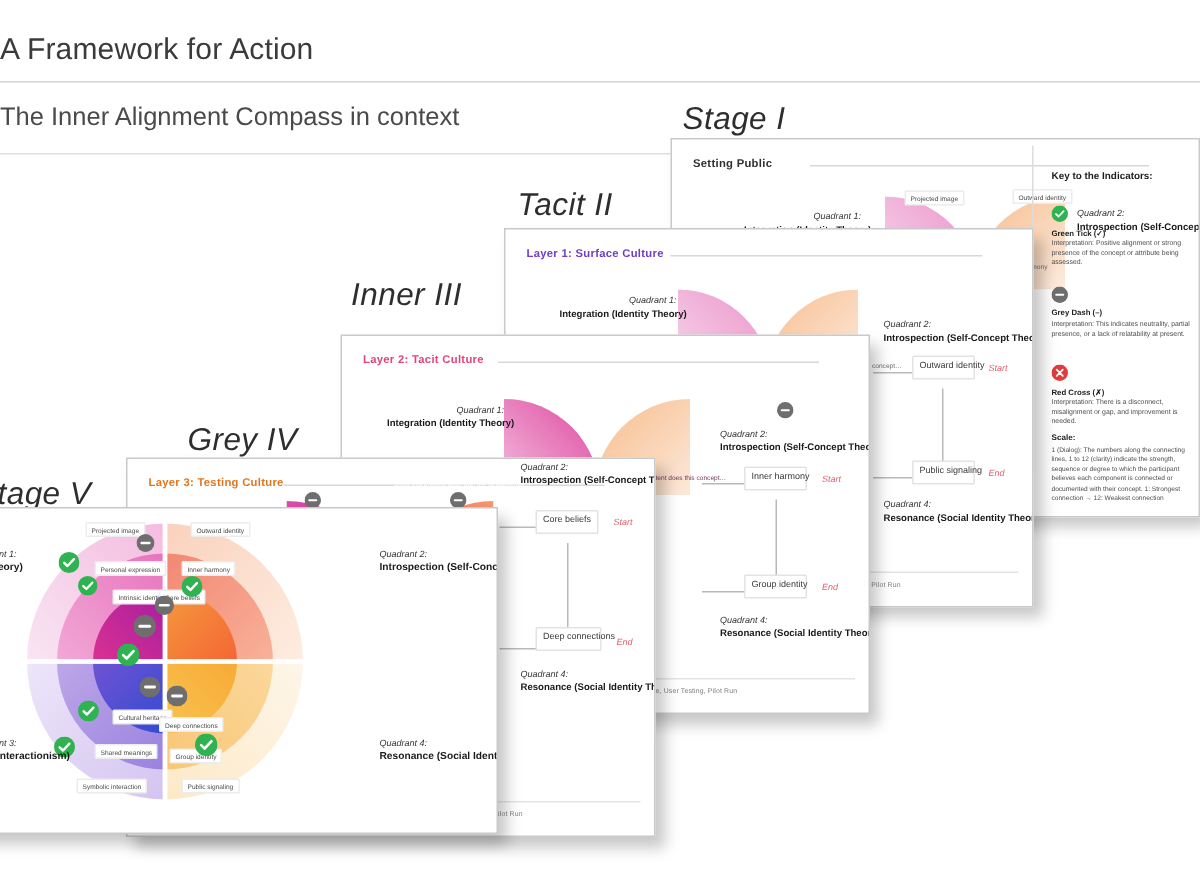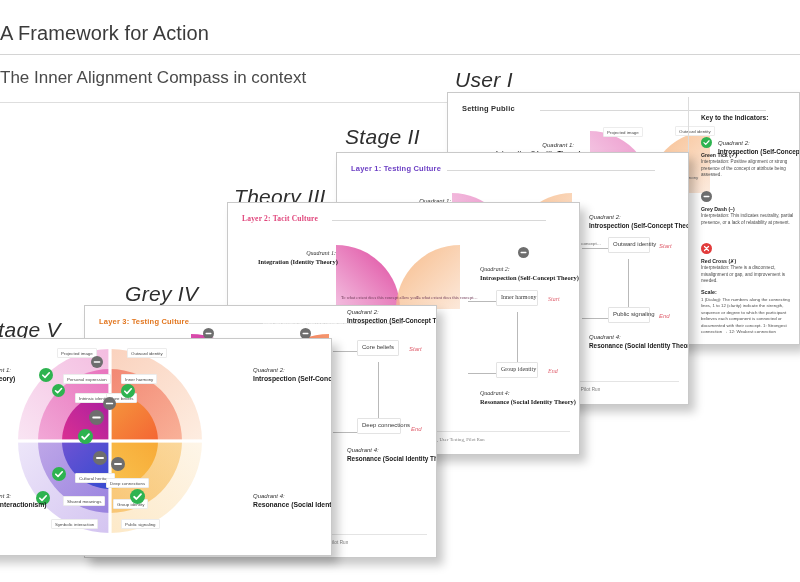--- a/index.html
+++ b/index.html
@@ -107,23 +107,23 @@
 </head>
 <body>
 
 <div id="heading-block">
   <div id="heading-title">A Framework for Action</div>
   <div id="heading-rule"></div>
   <div id="heading-sub">The Inner Alignment Compass in context</div>
   <div id="heading-rule2"></div>
 </div>
 
-<div class="stage-label" style="left:455px; top:68px;">User I</div>
-<div class="stage-label" style="left:345px; top:125px;">Stage II</div>
-<div class="stage-label" style="left:234px; top:185px;">Theory III</div>
+<div class="stage-label" style="left:455px; top:68px;">Stage I</div>
+<div class="stage-label" style="left:345px; top:125px;">Tacit II</div>
+<div class="stage-label" style="left:234px; top:185px;">Inner III</div>
 <div class="stage-label" style="left:125px; top:282px;">Grey IV</div>
 <div class="stage-label" style="left:-16px;  top:318px;">Stage V</div>
 
 <div class="panel" style="left:447px; top:92px; width:353px; height:253px;">
   <div class="panel-inner">
 
     <div class="layer-head" style="left:14px; top:11px; color:#2f2f2f;">Setting Public</div>
     <div class="layer-rule" style="left:92px; top:17px; width:226px;"></div>
 
     <div class="petal" style="left:142px; top:38px;">
@@ -197,21 +197,21 @@
     <div class="key-scale-body" style="left:253px; top:204px;">1 (Dialog): The numbers along the connecting lines, 1 to 12 (clarity) indicate the strength, sequence or degree to which the participant believes each component is connected or documented with their concept. 1: Strongest connection → 12: Weakest connection</div>
 
     <div class="footer-rule" style="left:12px; top:228px; width:222px;"></div>
     <div class="footer-note" style="left:154px; top:234px;">Ana Tanghere, User Testing, Pilot Run</div>
   </div>
 </div>
 
 <div class="panel" style="left:336px; top:152px; width:353px; height:253px;">
   <div class="panel-inner">
 
-    <div class="layer-head" style="left: 14px; top: 11px; color: rgb(108, 63, 196);">Layer 1: Testing Culture</div>
+    <div class="layer-head" style="left: 14px; top: 11px; color: rgb(108, 63, 196);">Layer 1: Surface Culture</div>
     <div class="layer-rule" style="left:110px; top:17px; width:208px;"></div>
 
     <div class="petal" style="left:115px; top:40px;">
       <svg width="62" height="62" viewBox="0 0 62 62">
         <defs>
             <linearGradient id="g2a" x1="0" y1="1" x2="1" y2="0">
           <stop offset="0" stop-color="#f6d3e9"></stop>
               <stop offset="1" stop-color="#e87fc0"></stop>
             </linearGradient>
           </defs>
@@ -253,21 +253,21 @@
     <div class="quad-label br" style="left:252px; top:180px; width:84px;">
       <i>Quadrant 4:</i><br>
       <b>Resonance (Social Identity Theory)</b>
     </div>
 
     <div class="footer-rule" style="left:12px; top:228px; width:330px;"></div>
     <div class="footer-note" style="left:182px; top:234px;">Ana Tanghere, User Testing, Pilot Run</div>
   </div>
 </div>
 
-<div class="panel" style="left:227px; top:202px; width:353px; height:253px;font-family:Liberation Serif, serif;">
+<div class="panel" style="left:227px; top:223px; width:353px; height:253px;">
   <div class="panel-inner">
 
     <div class="layer-head" style="left: 14px; top: 11px; color: rgb(224, 69, 123);">Layer 2: Tacit Culture</div>
     <div class="layer-rule" style="left:104px; top:17px; width:214px;"></div>
 
     <div class="petal" style="left:108px; top:42px;">
       <svg width="64" height="64" viewBox="0 0 64 64">
         <defs>
             <linearGradient id="g3a" x1="0" y1="1" x2="1" y2="0">
           <stop offset="0" stop-color="#f2b8dd"></stop>

